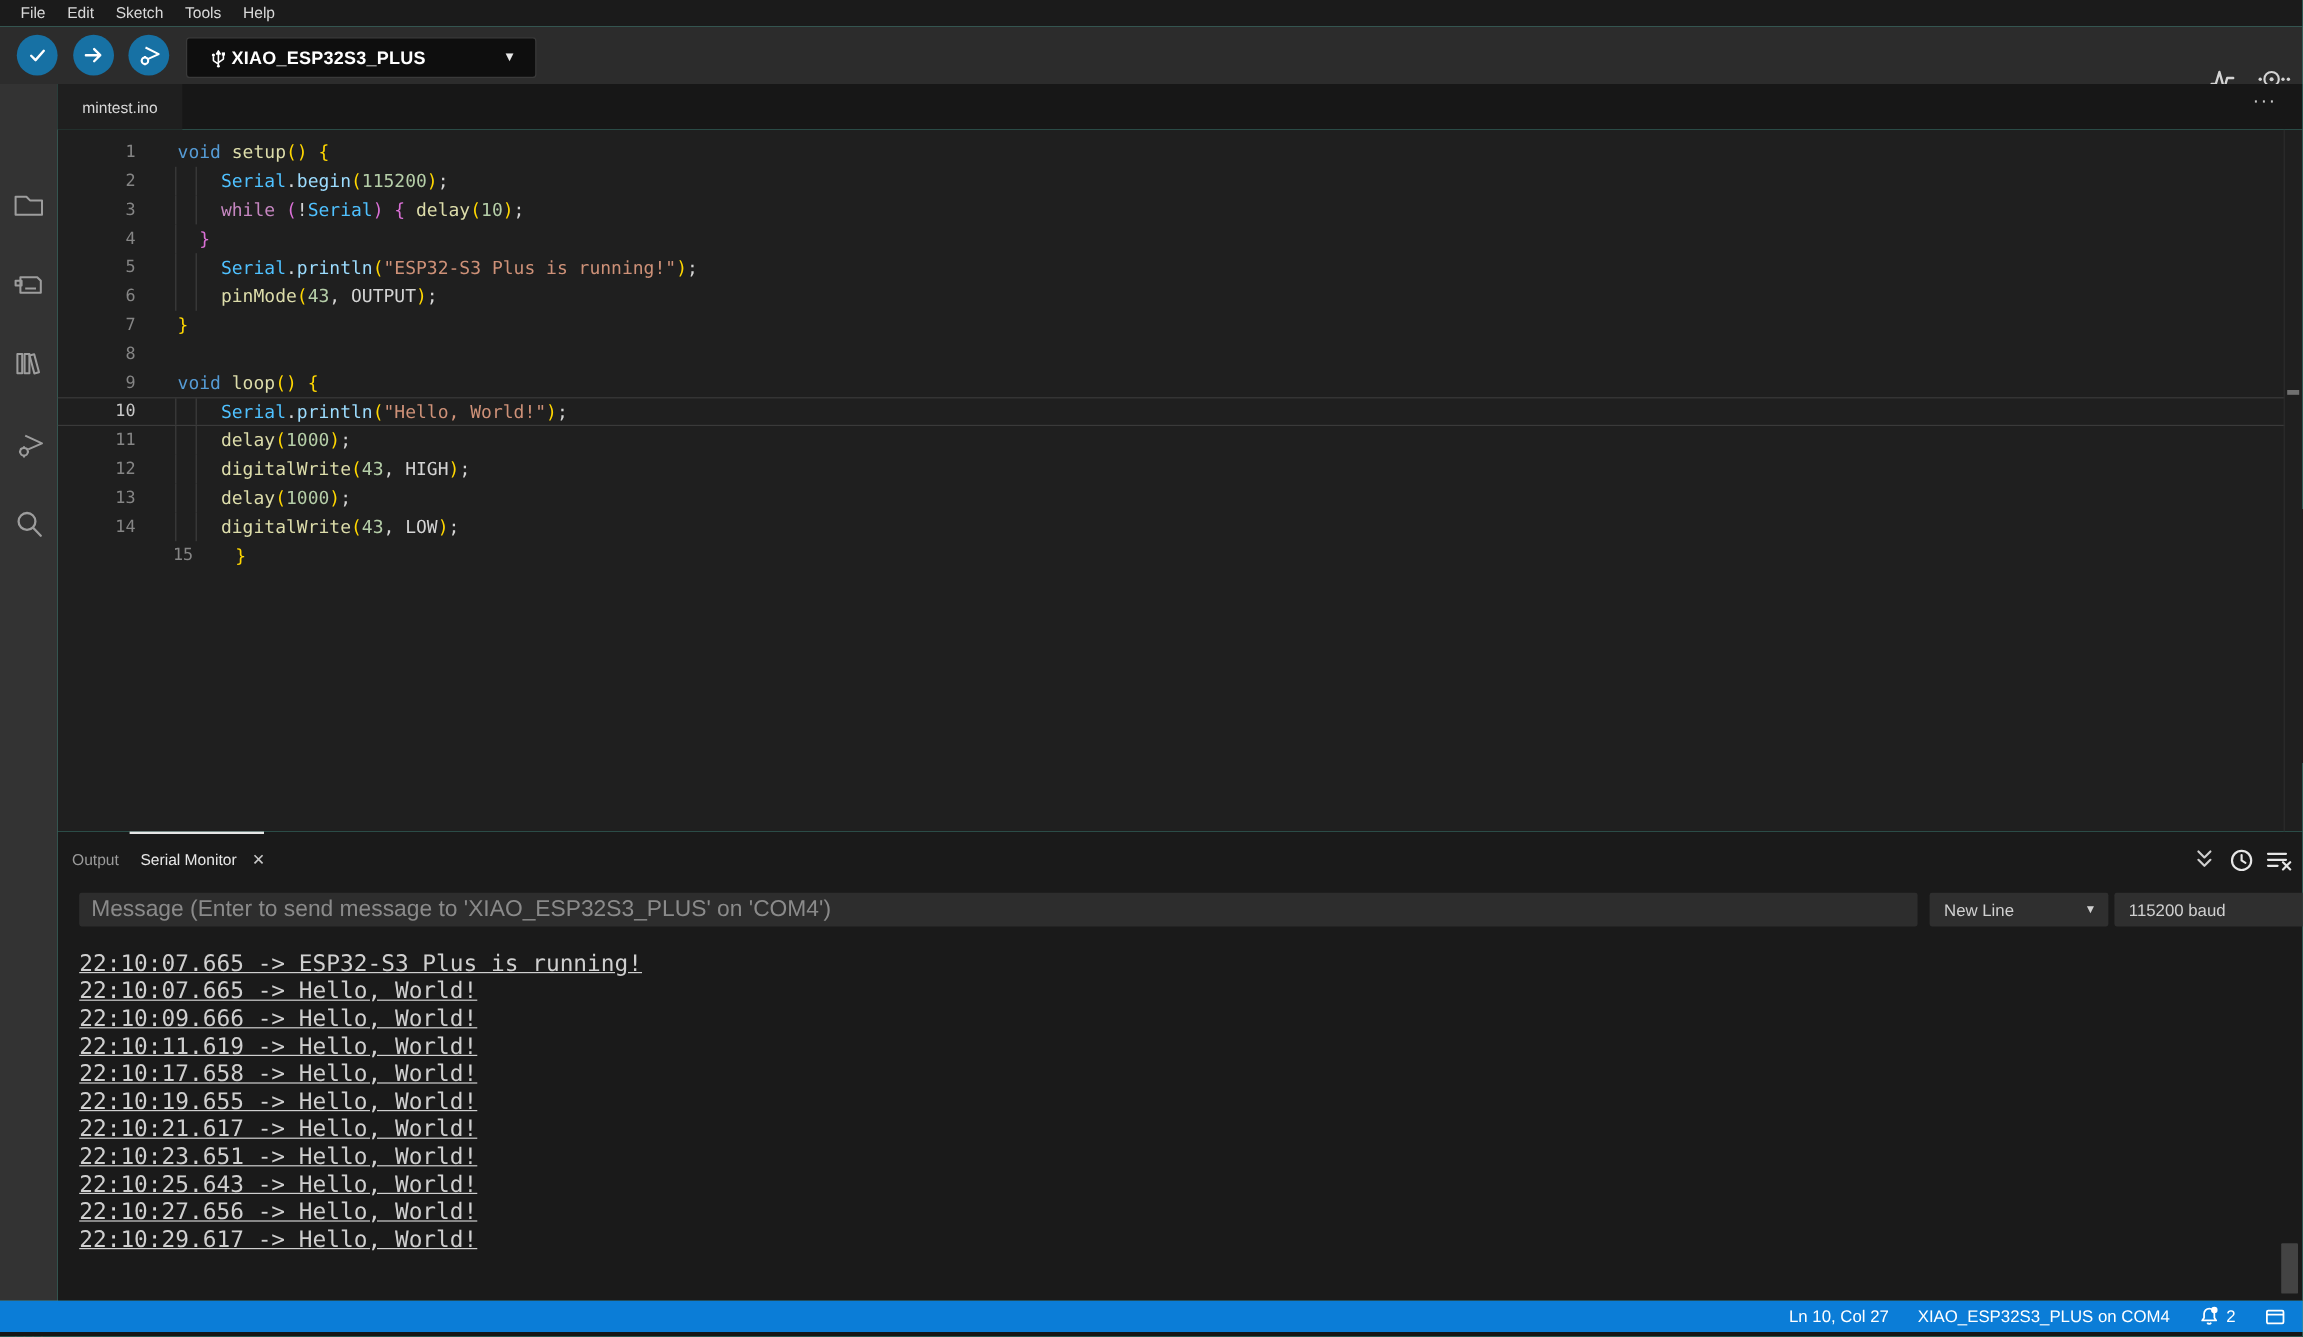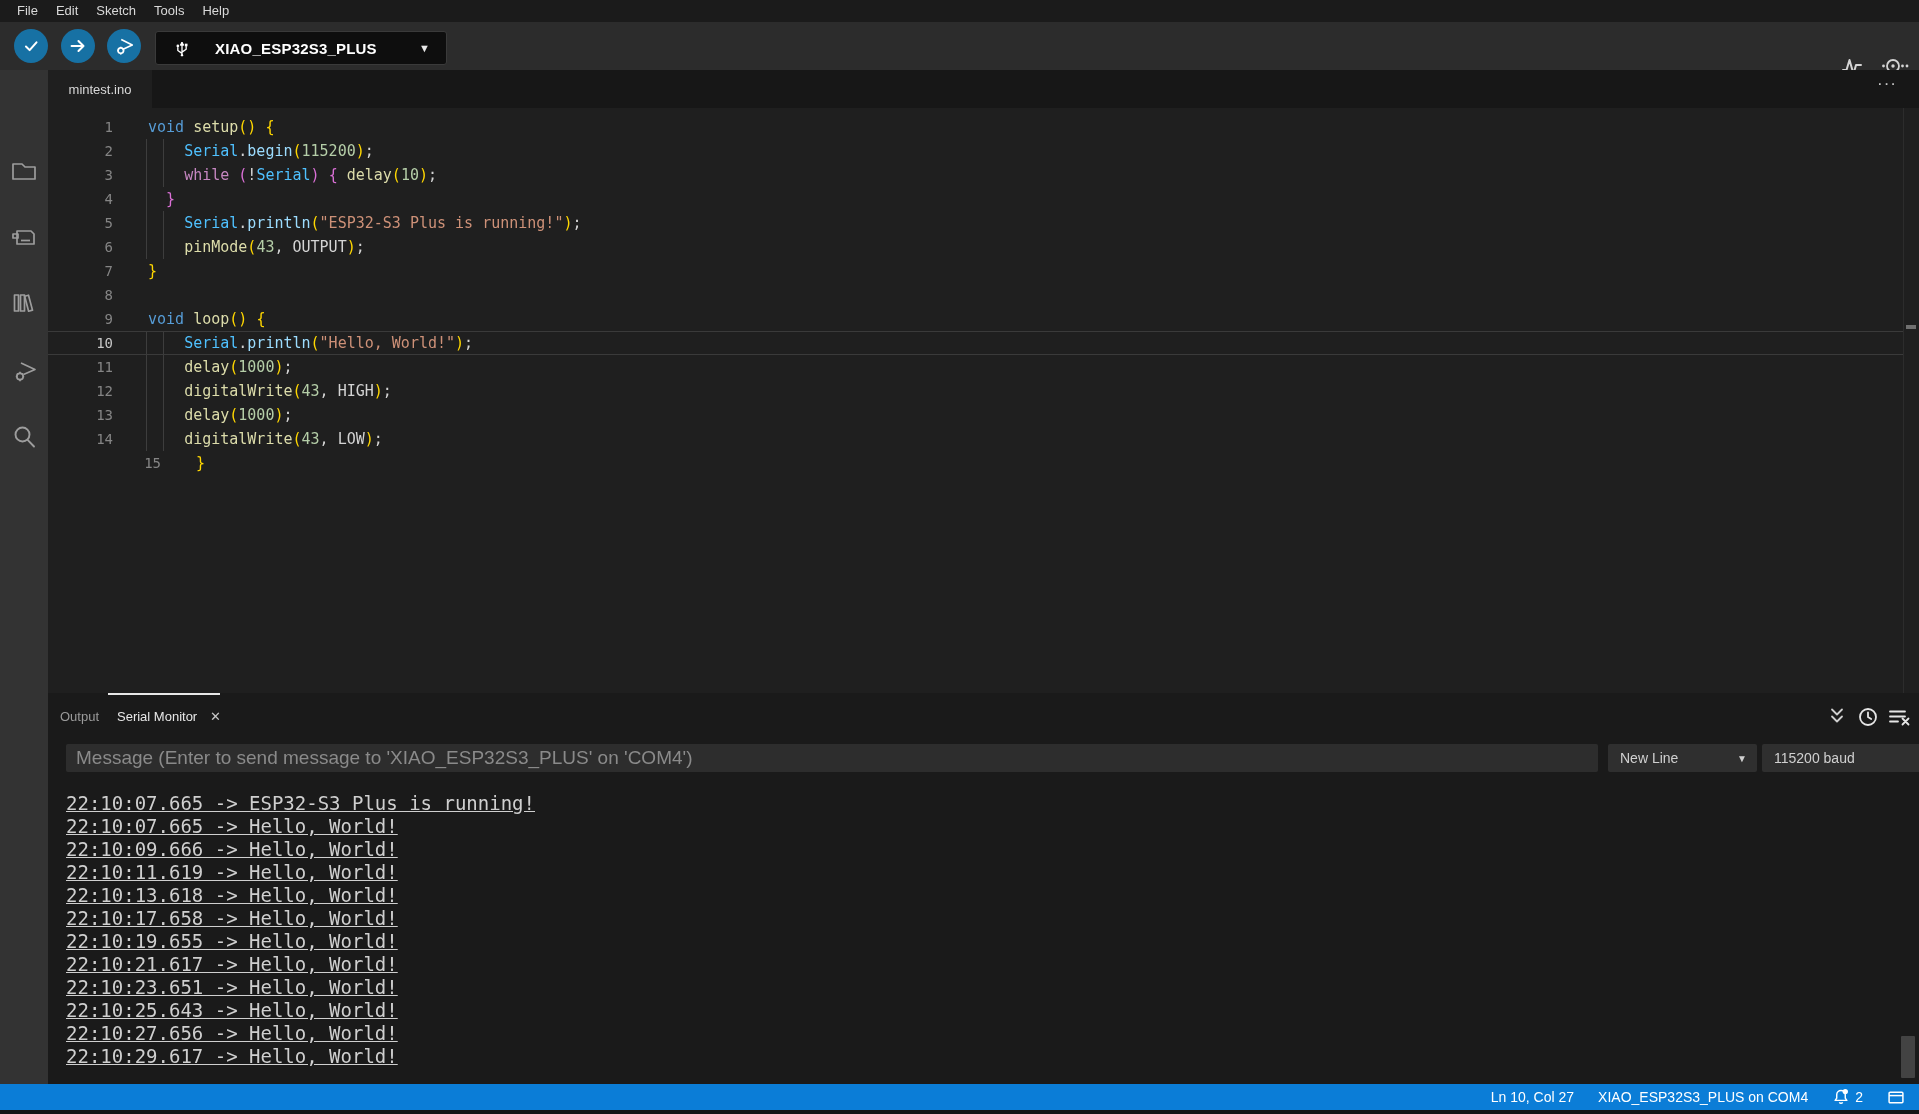--- a/index.html
+++ b/index.html
@@ -13,21 +13,21 @@
   .menu-item{color:#d9d9d9;font-size:13px;padding:0 9px;line-height:22px;cursor:default;}
 
   
   #toolbar{position:absolute;top:22px;left:0;right:0;height:48px;background:#2c2c2c;}
   .tbtn{position:absolute;top:7px;width:34px;height:34px;border-radius:50%;background:#1771a4;
         display:flex;align-items:center;justify-content:center;}
   #btn-verify{left:14px} #btn-upload{left:61px} #btn-debug{left:107px}
   #board-select{position:absolute;left:155px;top:9px;width:290px;height:32px;background:#0e0e0e;
         border:1px solid #3a3a3a;border-radius:3px;display:flex;align-items:center;}
   #board-select .usb{margin-left:16px}
-  #board-select .label{margin-left:23px;color:#ffffff;font-weight:bold;font-size:15px;letter-spacing:.2px;}
+  #board-select .label{margin-left:1px;color:#ffffff;font-weight:bold;font-size:15px;letter-spacing:.2px;}
   #board-select .caret{position:absolute;right:16px;color:#e8e8e8;font-size:11px;}
   .top-icon{position:absolute;top:31px;}
   #icon-plotter{left:1838px} #icon-serialmon{left:1878px}
 
   
   #tabstrip{position:absolute;top:70px;left:48px;right:0;height:38px;background:#171717;}
   .tab{position:absolute;left:0;top:0;width:104px;height:38px;background:#1f1f1f;color:#d8d8d8;
        font-size:13px;display:flex;align-items:center;justify-content:center;}
   #more-actions{position:absolute;right:22px;top:4px;color:#c8c8c8;font-size:17px;letter-spacing:1px;}
 
@@ -261,21 +261,20 @@
         <span class="dd-label">115200 baud</span>
         <span class="caret">▼</span>
       </div>
     </div>
 
     <div id="output-area">
         <div class="serial-line">22:10:07.665 -&gt; ESP32-S3 Plus is running!</div>
         <div class="serial-line">22:10:07.665 -&gt; Hello, World!</div>
         <div class="serial-line">22:10:09.666 -&gt; Hello, World!</div>
         <div class="serial-line">22:10:11.619 -&gt; Hello, World!</div>
-        <div class="serial-line">22:10:13.618 -&gt; Hello, World!</div>
         <div class="serial-line">22:10:17.658 -&gt; Hello, World!</div>
         <div class="serial-line">22:10:19.655 -&gt; Hello, World!</div>
         <div class="serial-line">22:10:21.617 -&gt; Hello, World!</div>
         <div class="serial-line">22:10:23.651 -&gt; Hello, World!</div>
         <div class="serial-line">22:10:25.643 -&gt; Hello, World!</div>
         <div class="serial-line">22:10:27.656 -&gt; Hello, World!</div>
         <div class="serial-line">22:10:29.617 -&gt; Hello, World!</div>
       </div>
     <div id="panel-scrollbar"></div>
   </div>

